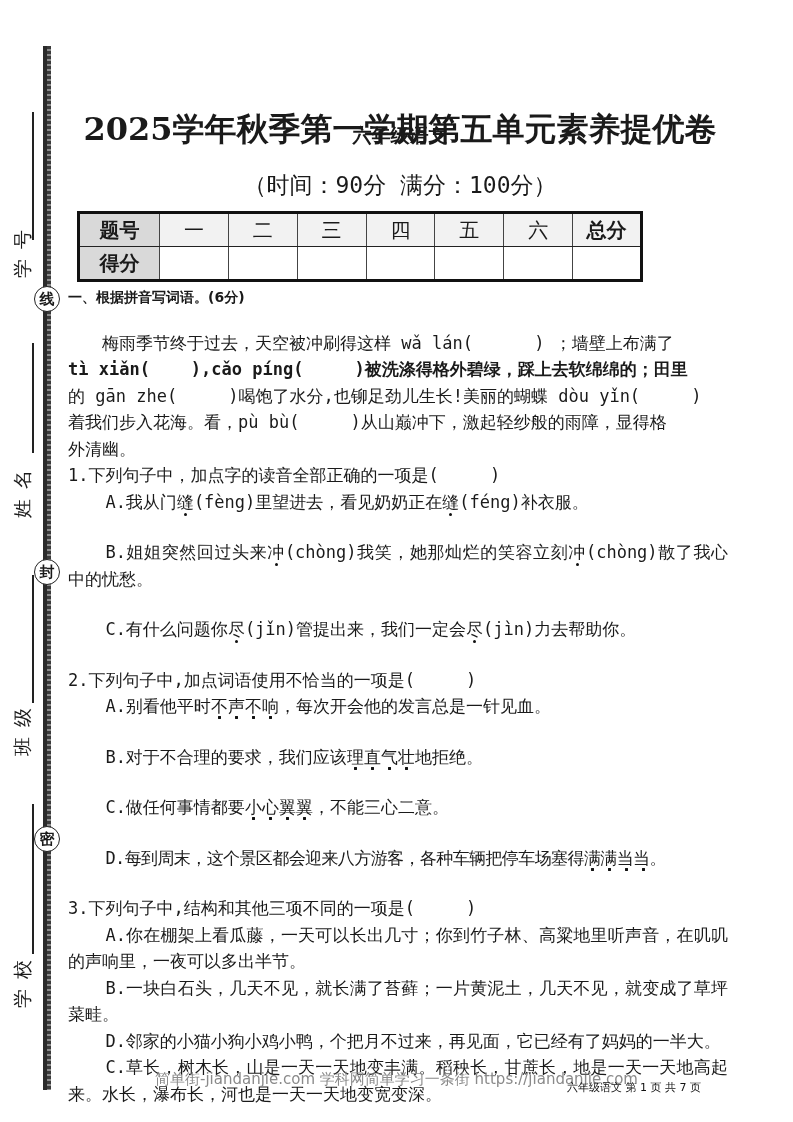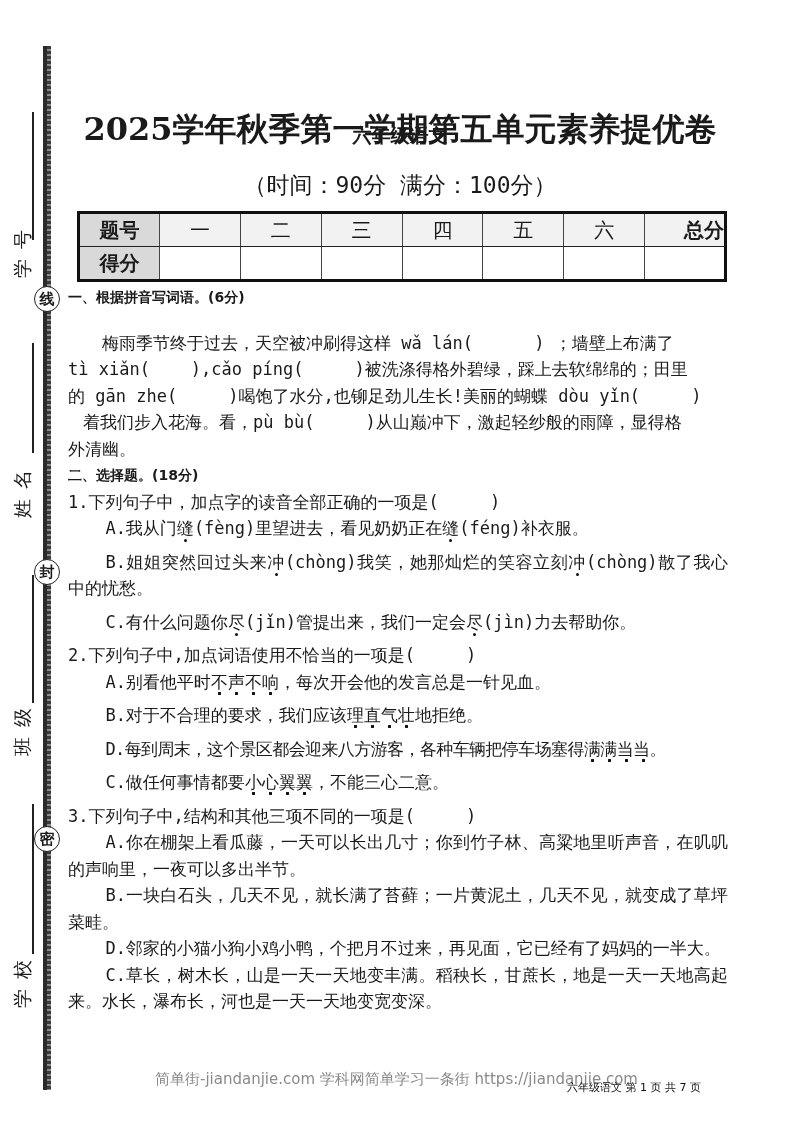--- a/index.html
+++ b/index.html
@@ -20,38 +20,38 @@
 
   
   .title { position: absolute; left: 70px; width: 660px; top: 64px; text-align: center;
     font-size: 32px; font-weight: bold; letter-spacing: 0px; font-family: "DejaVu Serif", serif; margin-top: 44px; }
   .subtitle { position: absolute; left: 70px; width: 660px; top: 123px; text-align: center;
     font-size: 19px; font-weight: bold; font-family: "DejaVu Serif", serif; }
   .meta { position: absolute; left: 70px; width: 660px; top: 170px; text-align: center;
     font-size: 23px; font-family: "DejaVu Sans Mono", monospace; }
 
   
-  .score-table { position: absolute; left: 77px; top: 211px; width: 650px; height: 69px;
+  .score-table { position: absolute; left: 77px; top: 211px; width: 566px; height: 69px;
     border: 3px solid #111; border-collapse: collapse; table-layout: fixed; box-sizing: border-box; }
   .score-table td { border: 1px solid #444; text-align: center; font-size: 20px; height: 32px; padding: 0;
     font-family: "DejaVu Serif", serif; }
   .score-table tr:first-child td { background: #f2f2f2; border-bottom: 1.5px solid #222; }
   .score-table td.head { background: #d9d9d9 !important; font-weight: bold; }
-  .score-table tr:first-child td:last-child { font-weight: bold; text-align: right; }
+  .score-table tr:first-child td:last-child { font-weight: bold; }
 
   
   .content { position: absolute; left: 68px; top: 284px; width: 660px; font-size: 17px; line-height: 26.5px;
     font-family: "DejaVu Sans Mono", monospace; }
   .sec { font-weight: bold; font-family: "DejaVu Sans", sans-serif; font-size: 14px; margin: 0; }
   .p { margin: 0; text-align: justify; }
   .indent { text-indent: 2em; }
   .q { margin: 0; }
   .opt { margin: 0; padding-left: 2.2em; }
   .opt-wrap { margin: 0; text-indent: 2.2em; text-align: justify; }
-  .gap { margin-top: 7px; }
+  .gap { margin-top: 24px; }
   .dot { position: relative; }
   .dot::after { content: ""; position: absolute; left: 50%; bottom: -4px; width: 3px; height: 3px;
     margin-left: -1.5px; border-radius: 50%; background: #111; }
 
   
   .watermark { position: absolute; left: 0; width: 793px; top: 1070px; text-align: center; font-size: 15px;
     color: #8a8a8a; font-family: "DejaVu Sans", sans-serif; }
   .footer { position: absolute; left: 0; width: 701px; top: 1080px; text-align: right; font-size: 11px;
     color: #111; font-family: "DejaVu Sans", sans-serif; }
 </style>
@@ -112,50 +112,49 @@
     <td></td>
     <td></td>
   </tr>
 </tbody>
   </table>
 
 <div class="content">
 
   <p class="sec">一、根据拼音写词语。(6分)</p>
   <p class="p indent" style="white-space:pre;margin-top:19px;">梅雨季节终于过去，天空被冲刷得这样 wǎ lán(      ) ；墙壁上布满了</p>
-  <p class="p" style="white-space:pre;">tì xiǎn(    ),cǎo píng(     )被洗涤得格外碧绿，踩上去软绵绵的；田里</p>
+  <p class="p" style="white-space:pre;font-weight:bold;">tì xiǎn(    ),cǎo píng(     )被洗涤得格外碧绿，踩上去软绵绵的；田里</p>
   <p class="p" style="white-space:pre;">的 gān zhe(     )喝饱了水分,也铆足劲儿生长!美丽的蝴蝶 dòu yǐn(     )</p>
-  <p class="p" style="white-space:pre;margin-left:15px;">着我们步入花海。看，pù bù(     )从山巅冲下，激起轻纱般的雨障，显得格</p>
+  <p class="p" style="white-space:pre;">着我们步入花海。看，pù bù(     )从山巅冲下，激起轻纱般的雨障，显得格</p>
   <p class="p">外清幽。</p>
 
-  <p class="sec">二、选择题。(18分)</p>
 
   <p class="q" style="white-space:pre;">1.下列句子中，加点字的读音全部正确的一项是(     )</p>
   <p class="opt">
     <span>A.我从门</span><span class="dot">缝</span><span>(fèng)里望进去，看见奶奶正在</span><span class="dot">缝</span><span>(féng)补衣服。</span>
   </p>
   <p class="opt-wrap gap">
     <span>B.姐姐突然回过头来</span><span class="dot">冲</span><span>(chòng)我笑，她那灿烂的笑容立刻</span><span class="dot">冲</span><span>(chòng)散了我</span><span>心中的忧愁。</span>
   </p>
   <p class="opt gap">
     <span>C.有什么问题你</span><span class="dot">尽</span><span>(jǐn)管提出来，我们一定会</span><span class="dot">尽</span><span>(jìn)力去帮助你。</span>
   </p>
 
   <p class="q gap" style="white-space:pre;">2.下列句子中,加点词语使用不恰当的一项是(     )</p>
   <p class="opt">
     <span>A.别看他平时</span><span class="dotword">不声不响</span><span>，每次开会他的发言总是一针见血。</span>
   </p>
   <p class="opt gap">
     <span>B.对于不合理的要求，我们应该</span><span class="dotword">理直气壮</span><span>地拒绝。</span>
   </p>
+  <p class="opt gap">
+    <span>C.做任何事情都要</span><span class="dotword">小心翼翼</span><span>，不能三心二意。</span>
+  </p>
   <p class="opt gap" style="white-space:nowrap;letter-spacing:-0.6px;">
     <span>D.每到周末，这个景区都会迎来八方游客，各种车辆把停车场塞得</span><span class="dotword">满满当当</span><span>。</span>
-  </p>
-  <p class="opt gap">
-    <span>C.做任何事情都要</span><span class="dotword">小心翼翼</span><span>，不能三心二意。</span>
   </p>
 
   <p class="q gap" style="white-space:pre;">3.下列句子中,结构和其他三项不同的一项是(     )</p>
   <p class="opt-wrap">A.你在棚架上看瓜藤，一天可以长出几寸；你到竹子林、高粱地里听声音，在叽叽的声响里，一夜可以多出半节。</p>
   <p class="opt-wrap">B.一块白石头，几天不见，就长满了苔藓；一片黄泥土，几天不见，就变成了草坪菜畦。</p>
   <p class="opt-wrap">D.邻家的小猫小狗小鸡小鸭，个把月不过来，再见面，它已经有了妈妈的一半大。</p>
   <p class="opt-wrap">C.草长，树木长，山是一天一天地变丰满。稻秧长，甘蔗长，地是一天一天地高起来。水长，瀑布长，河也是一天一天地变宽变深。</p>
 </div>
 
 <div class="watermark">简单街-jiandanjie.com 学科网简单学习一条街 https://jiandanjie.com</div>

